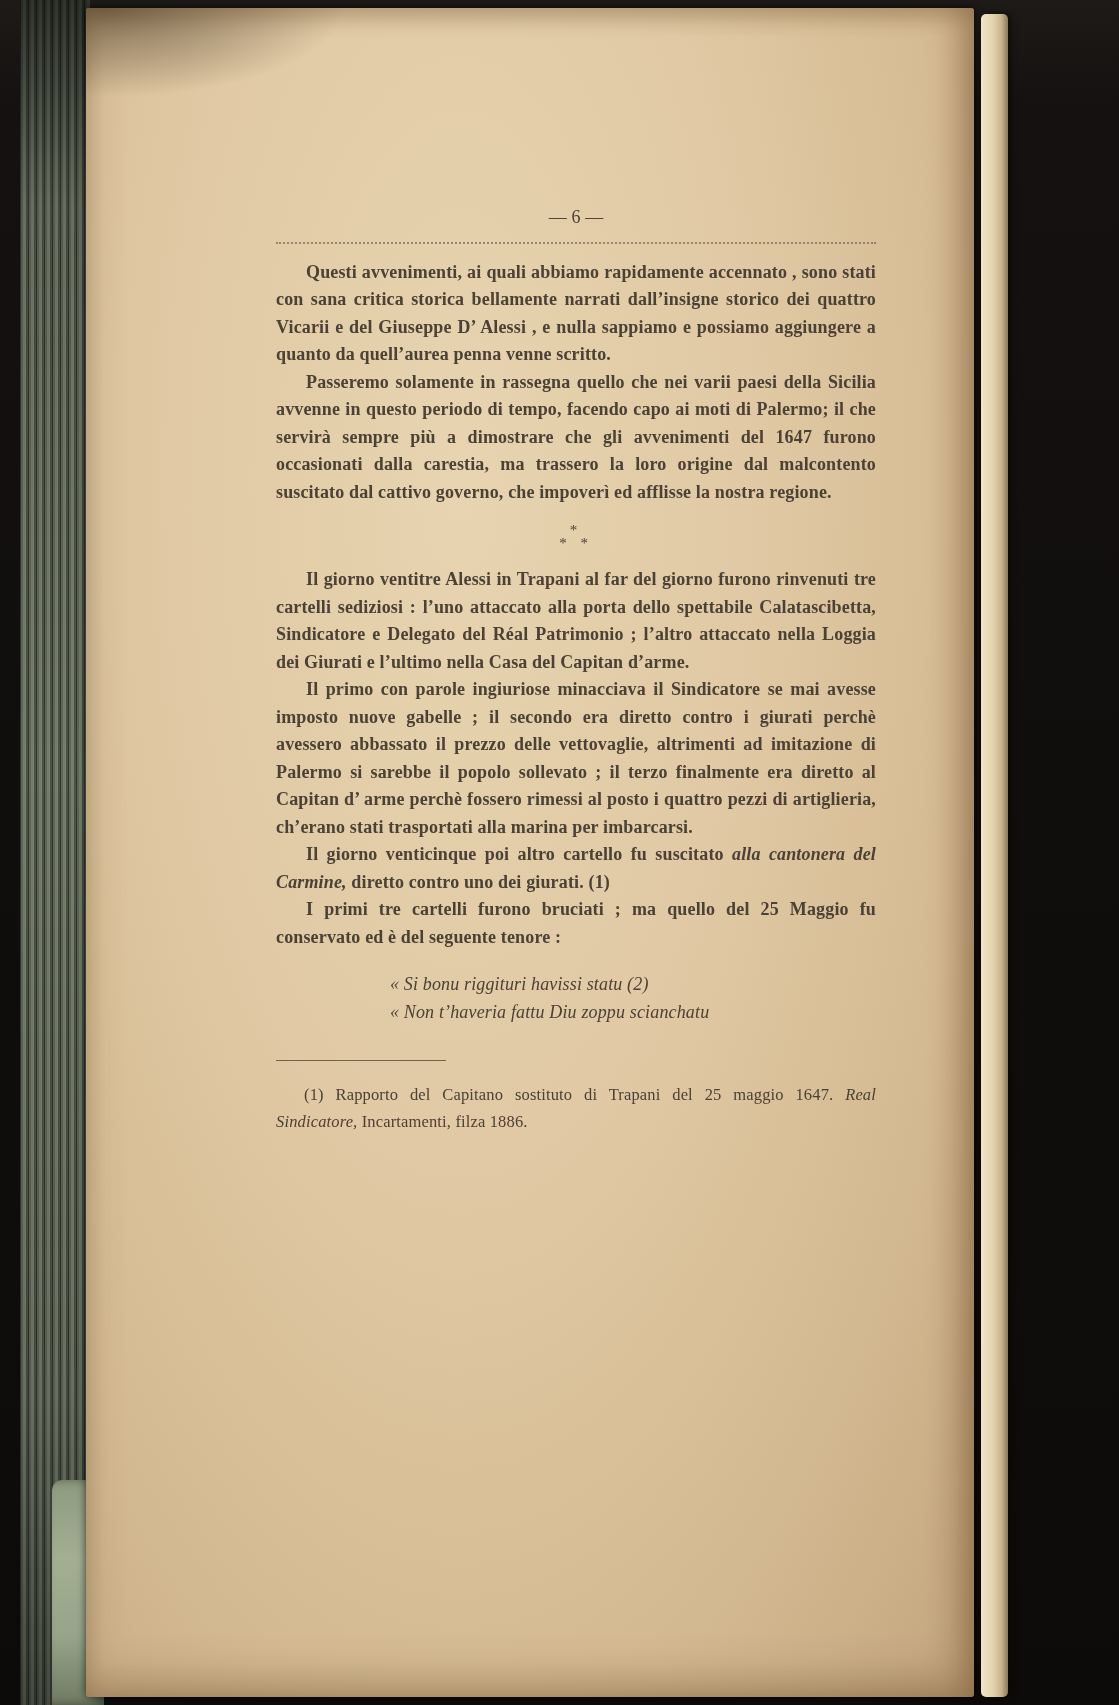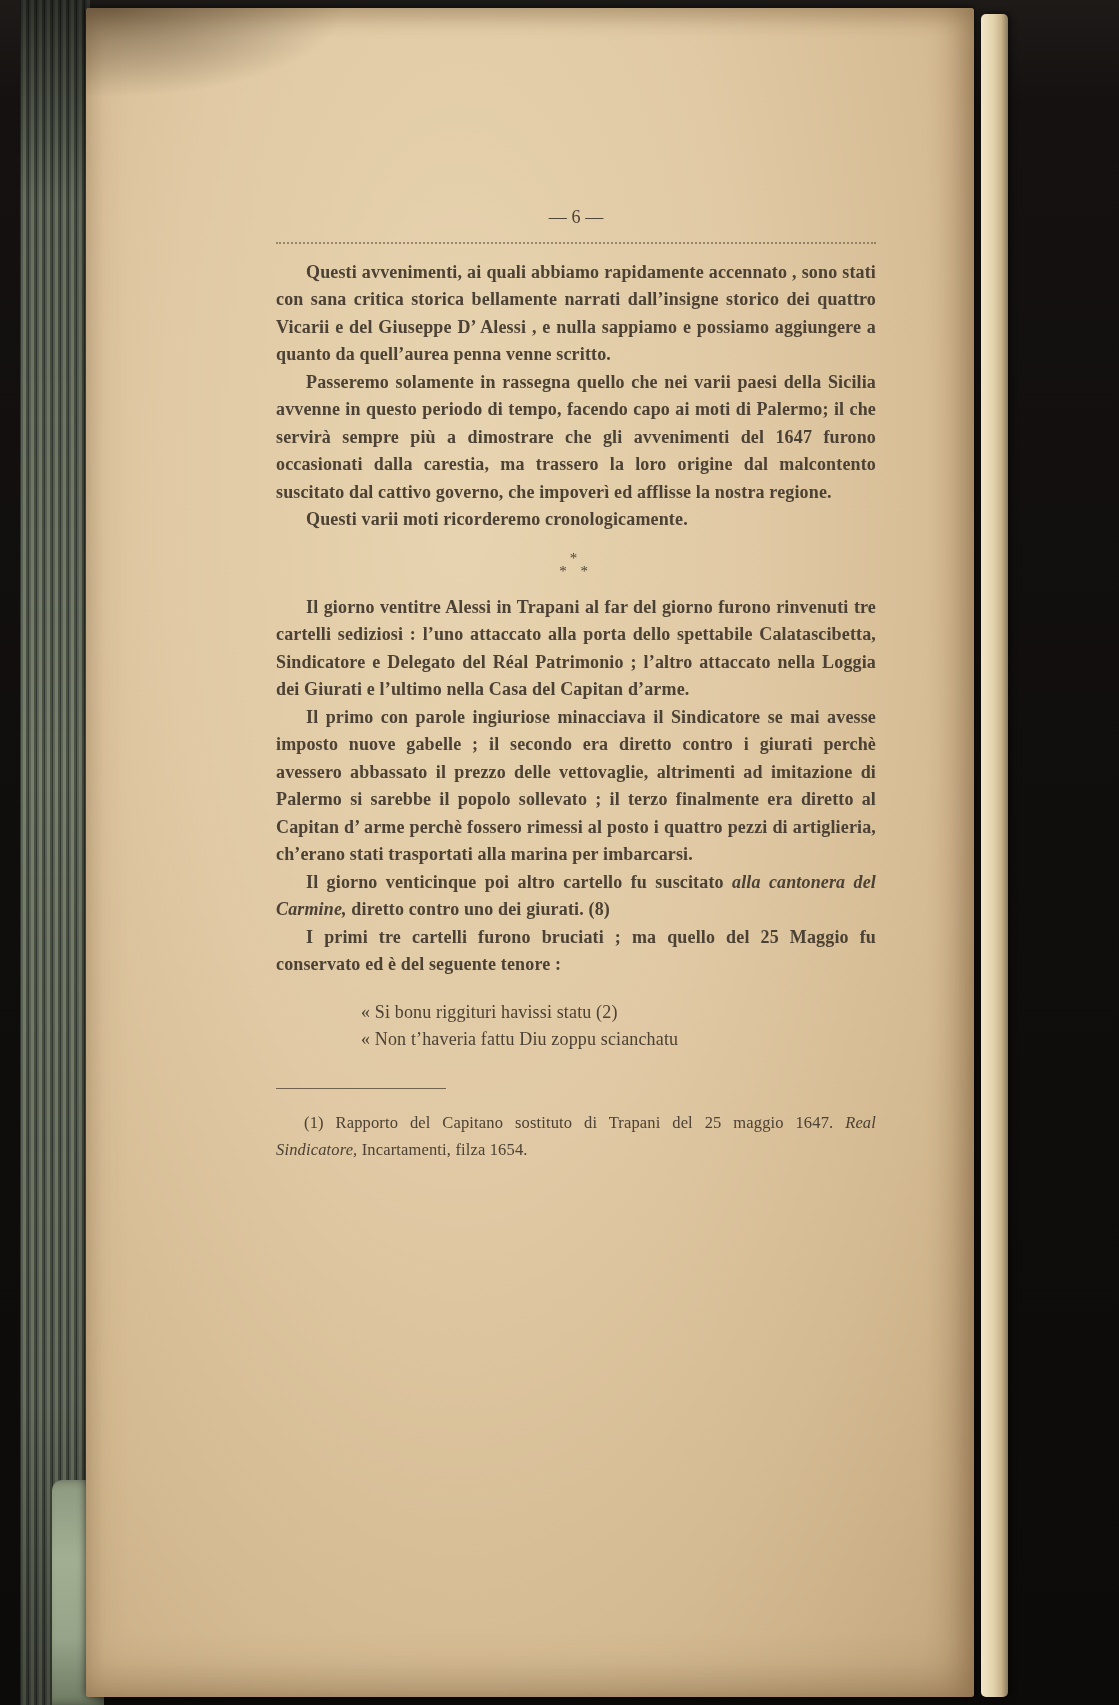--- a/index.html
+++ b/index.html
@@ -94,22 +94,23 @@
   }
   .asterism {
     text-align: center;
     margin: 18px 0 16px 0;
     font-size: 15px;
     line-height: 13px;
     color: #4b4134;
   }
   .asterism span { display: block; letter-spacing: 5px; }
   .verse {
-    margin: 20px 0 0 85px;
+    margin: 20px 0 0 114px;
     line-height: 27.5px;
+    font-style: italic;
   }
   .footnote-rule {
     width: 170px;
     height: 0;
     border: 0;
     border-top: 1.5px solid rgba(75, 64, 50, .75);
     margin: 34px 0 20px 0;
   }
   .footnote {
     margin: 0;
@@ -140,42 +141,41 @@
   <div class="edge-bottom-left"></div>
 
   <div class="page">
     <div class="content">
 
       <div class="page-number">— 6 —</div>
       <div class="dotted-rule"></div>
 
       <p class="para">Questi avvenimenti, ai quali abbiamo rapidamente accennato , sono stati con sana critica storica bellamente narrati dall’insigne storico dei quattro Vicarii e del Giuseppe D’ Alessi , e nulla sappiamo e possiamo aggiungere a quanto da quell’aurea penna venne scritto.</p>
       <p class="para">Passeremo solamente in rassegna quello che nei varii paesi della Sicilia avvenne in questo periodo di tempo, facendo capo ai moti di Palermo; il che servirà sempre più a dimostrare che gli avvenimenti del 1647 furono occasionati dalla carestia, ma trassero la loro origine dal malcontento suscitato dal cattivo governo, che impoverì ed afflisse la nostra regione.</p>
-      <p class="para">Questi varii moti ricorderemo cronologicamente.</p>
 
       <div class="asterism">
         <span>*</span>
         <span>* *</span>
       </div>
 
       <p class="para">Il giorno ventitre Alessi in Trapani al far del giorno furono rinvenuti tre cartelli sediziosi : l’uno attaccato alla porta dello spettabile Calatascibetta, Sindicatore e Delegato del Réal Patrimonio ; l’altro attaccato nella Loggia dei Giurati e l’ultimo nella Casa del Capitan d’arme.</p>
       <p class="para">Il primo con parole ingiuriose minacciava il Sindicatore se mai avesse imposto nuove gabelle ; il secondo era diretto contro i giurati perchè avessero abbassato il prezzo delle vettovaglie, altrimenti ad imitazione di Palermo si sarebbe il popolo sollevato ; il terzo finalmente era diretto al Capitan d’ arme perchè fossero rimessi al posto i quattro pezzi di artiglieria, ch’erano stati trasportati alla marina per imbarcarsi.</p>
 
-      <p class="para"><span>Il giorno venticinque poi altro cartello fu suscitato </span><em>alla cantonera del Carmine,</em><span> diretto contro uno dei giurati. (8)</span></p>
+      <p class="para"><span>Il giorno venticinque poi altro cartello fu suscitato </span><em>alla cantonera del Carmine,</em><span> diretto contro uno dei giurati. (1)</span></p>
 
       <p class="para">I primi tre cartelli furono bruciati ; ma quello del 25 Maggio fu conservato ed è del seguente tenore :</p>
 
       <div class="verse">
         <div>« Si bonu riggituri havissi statu (2)</div>
         <div>« Non t’haveria fattu Diu zoppu scianchatu</div>
       </div>
 
       <div class="footnote-rule"></div>
 
-      <p class="footnote"><span>(1) Rapporto del Capitano sostituto di Trapani del 25 maggio 1647. </span><em>Real Sindicatore,</em><span> Incartamenti, filza 1654.</span></p>
+      <p class="footnote"><span>(1) Rapporto del Capitano sostituto di Trapani del 25 maggio 1647. </span><em>Real Sindicatore,</em><span> Incartamenti, filza 1886.</span></p>
 
 
     </div>
   </div>
 
   <div class="edge-right"></div>
 
 </div>
 
 </body></html>

